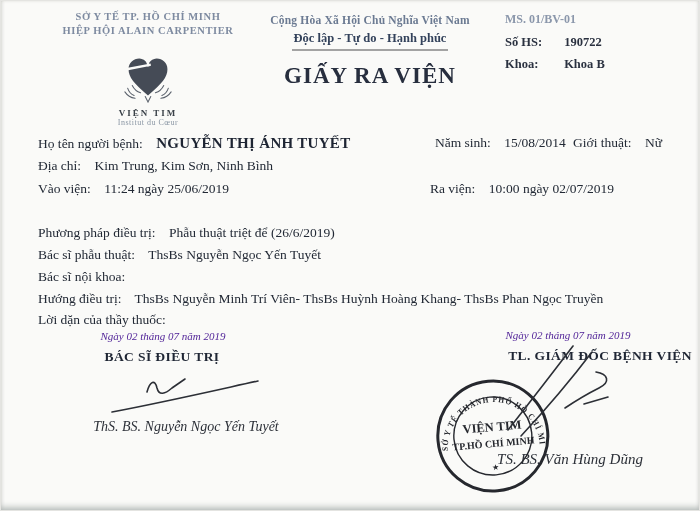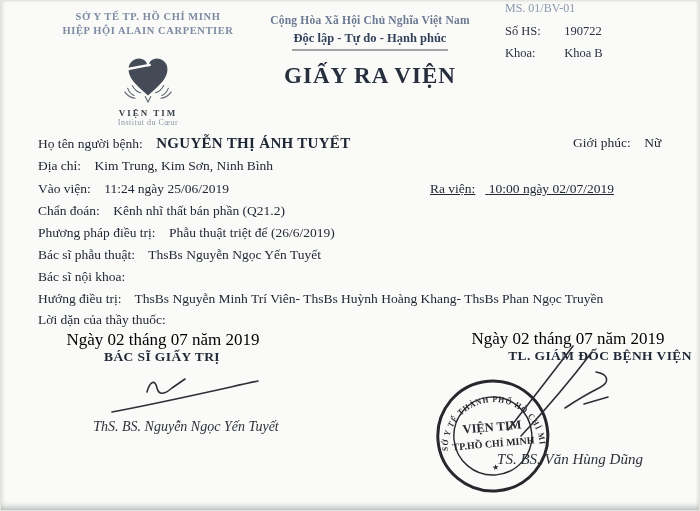--- a/index.html
+++ b/index.html
@@ -20,33 +20,33 @@
   .hdr-left{left:40px; top:10px; width:216px; text-align:center;
     font-size:10.5px; font-weight:bold; letter-spacing:.6px; color:#7d8aa0; line-height:14px;}
   .logo-block{left:98px; top:53px; width:100px; text-align:center;}
   .logo-cap1{font-size:9px; font-weight:bold; letter-spacing:2px; color:#3a4148; margin-top:1px;}
   .logo-cap2{font-size:8px; color:#8a96a4; letter-spacing:.5px;}
   .hdr-center{left:260px; top:14px; width:220px; text-align:center;}
   .nat1{font-size:11.5px; font-weight:bold; color:#6b7a92; letter-spacing:.2px;}
   .nat2{display:inline-block; font-size:12.5px; font-weight:bold; color:#33425b;
     border-bottom:2px solid #a3a3a3; padding:3px 2px 3px 2px; margin-top:2px;}
   .doc-title{margin-top:12px; font-size:23px; font-weight:bold; color:#272e3e; letter-spacing:1px;}
-  .hdr-right{left:505px; top:1px; width:180px; font-size:12.5px; color:#2a3140;}
+  .hdr-right{left:505px; top:12px; width:180px; font-size:12.5px; color:#2a3140;font-weight:bold;}
   .hdr-right .row{margin-bottom:7px;}
   .hdr-right .lbl{display:inline-block; min-width:44px;}
   .hdr-right .val{margin-left:12px;}
   .ms-line{color:#8b97ab; margin-bottom:8px; font-size:12px;}
 
   
   .frow{position:absolute; font-size:13.5px; color:#222935; white-space:nowrap;}
   .frow .lbl{margin-right:10px;}
   .bold-name{font-weight:bold; font-size:15px; letter-spacing:.3px; color:#1e2533;}
 
   
-  .sig-date{font-size:17px; color:#000000;}
+  .sig-date{font-size:11px; color:#4c1d95;font-style:italic;}
   .sig-role{font-size:13.5px; font-weight:bold; letter-spacing:.4px; color:#1f2634;}
   .sig-name{font-style:italic; color:#2c3038;}
   .overlay{position:absolute; left:0; top:0; pointer-events:none;}
   .stamp{position:absolute; left:427px; top:372px; transform:rotate(-5deg);}
 </style>
 </head>
 <body>
 
 <div class="page">
 
@@ -83,43 +83,43 @@
     <div class="row">
       <span class="lbl">Khoa:</span>
       <span class="val">Khoa B</span>
     </div>
   </div>
 
   <div class="frow" style="left:38px; top:135px;">
     <span class="lbl">Họ tên người bệnh:</span>
     <span class="bold-name">NGUYỄN THỊ ÁNH TUYẾT</span>
   </div>
+  <div class="frow" style="left:435px; top:135px;">
+    <span class="lbl">Năm sinh:</span>
+    <span>15/08/2014</span>
+  </div>
   <div class="frow" style="left:573px; top:135px;">
-    <span class="lbl">Giới phúc:</span>
+    <span class="lbl">Giới thuật:</span>
     <span>Nữ</span>
   </div>
 
   <div class="frow" style="left:38px; top:158px;">
     <span class="lbl">Địa chỉ:</span>
     <span>Kim Trung, Kim Sơn, Ninh Bình</span>
   </div>
 
   <div class="frow" style="left:38px; top:181px;">
     <span class="lbl">Vào viện:</span>
     <span>11:24 ngày 25/06/2019</span>
   </div>
-  <div class="frow" style="left:430px; top:181px;text-decoration:underline;">
+  <div class="frow" style="left:430px; top:181px;">
     <span class="lbl">Ra viện:</span>
     <span>10:00 ngày 02/07/2019</span>
   </div>
 
-  <div class="frow" style="left:38px; top:203px;">
-    <span class="lbl">Chẩn đoán:</span>
-    <span>Kênh nhĩ thất bán phần  (Q21.2)</span>
-  </div>
 
   <div class="frow" style="left:38px; top:225px;">
     <span class="lbl">Phương pháp điều trị:</span>
     <span>Phẫu thuật triệt để (26/6/2019)</span>
   </div>
 
   <div class="frow" style="left:38px; top:247px;">
     <span class="lbl">Bác sĩ phẫu thuật:</span>
     <span>ThsBs Nguyễn Ngọc Yến Tuyết</span>
   </div>
@@ -132,21 +132,21 @@
   <div class="frow" style="left:38px; top:291px;">
     <span class="lbl">Hướng điều trị:</span>
     <span>ThsBs Nguyễn Minh Trí Viên- ThsBs Huỳnh Hoàng Khang- ThsBs Phan Ngọc Truyền</span>
   </div>
 
   <div class="frow" style="left:38px; top:312px;">
     <span class="lbl">Lời dặn của thầy thuốc:</span>
   </div>
 
   <div class="abs cx sig-date" style="left:163px; top:330px;">Ngày 02 tháng 07 năm 2019</div>
-  <div class="abs cx sig-role" style="left:162px; top:349px;">BÁC SĨ GIẤY TRỊ</div>
+  <div class="abs cx sig-role" style="left:162px; top:349px;">BÁC SĨ ĐIỀU TRỊ</div>
   <div class="abs cx sig-name" style="left:186px; top:419px; font-size:14px;">ThS. BS. Nguyễn Ngọc Yến Tuyết</div>
 
   <div class="abs cx sig-date" style="left:568px; top:329px;">Ngày 02 tháng 07 năm 2019</div>
   <div class="abs cx sig-role" style="left:568px; top:348px;margin-left:32px;">TL. GIÁM ĐỐC BỆNH VIỆN</div>
   <div class="abs cx sig-name" style="left:570px; top:451px; font-size:15px;">TS. BS. Văn Hùng Dũng</div>
 
   <svg class="stamp" width="132" height="132" viewBox="0 0 132 132">
     <circle cx="66" cy="64" r="55" fill="none" stroke="#26282e" stroke-width="3"></circle>
     <circle cx="66" cy="64" r="39" fill="none" stroke="#26282e" stroke-width="1.4"></circle>
     <path id="ringPath" d="M 20,76 A 46 46 0 1 1 112,76" fill="none"></path>

